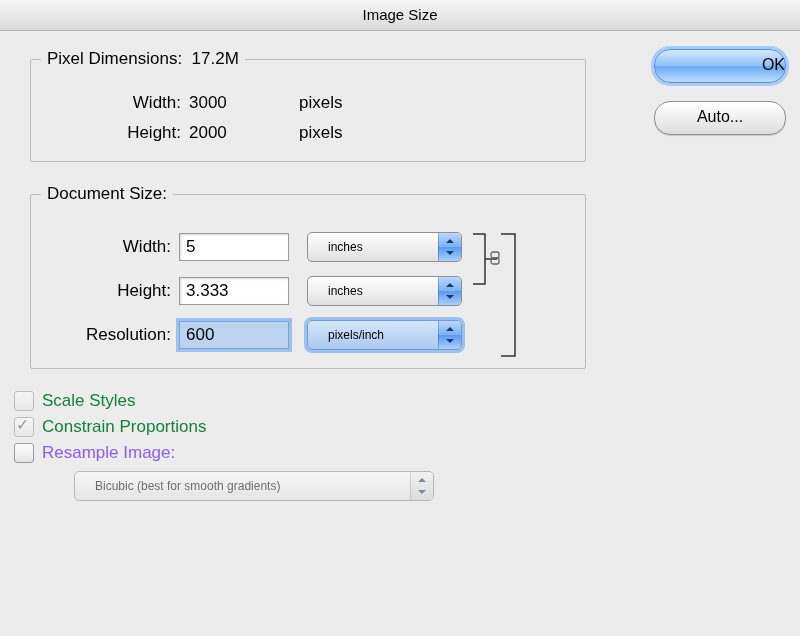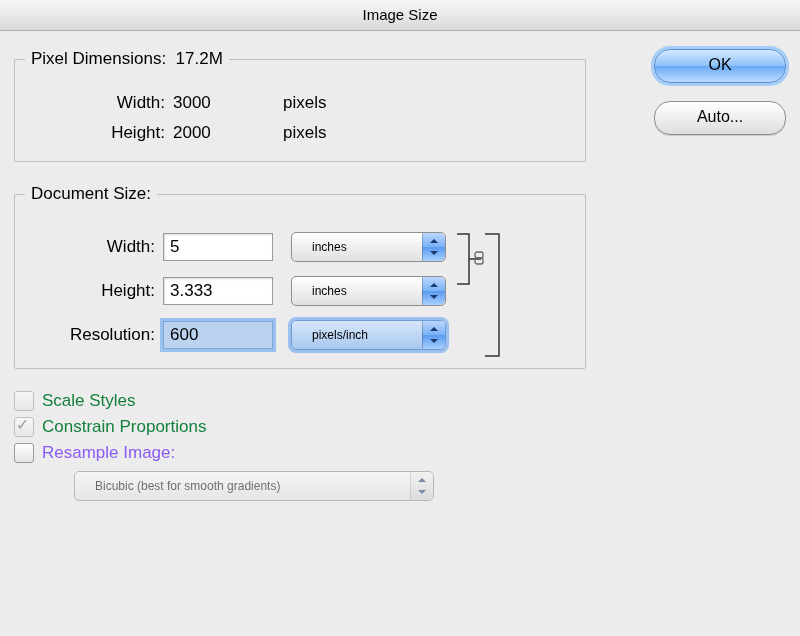--- a/index.html
+++ b/index.html
@@ -6,21 +6,21 @@
     font-family:"Lucida Grande","Helvetica Neue",Arial,sans-serif;
     font-size:16px;color:#000;
     background:#ececec;}
   .window{width:800px;height:636px;background:#ececec;position:relative;}
   .titlebar{height:30px;line-height:30px;text-align:center;
     background:linear-gradient(#f7f7f7,#d9d9d9);
     border-bottom:1px solid #b0b0b0;font-size:15px;}
   .content{display:flex;padding:18px 14px 0 14px;}
   .left-col{flex:1;}
   .right-col{width:180px;padding-left:20px;}
-  fieldset{border:1px solid #bfbfbf;border-radius:2px;margin:0 0 22px 0;padding:14px 10px 18px 10px;position:relative;}
+  fieldset{border:1px solid #bfbfbf;border-radius:2px;margin:0 0 22px 16px;padding:14px 10px 18px 10px;position:relative;}
   legend{padding:0 6px;font-size:17px;}
   .pd-row{display:flex;align-items:center;margin:10px 0 0 0;}
   .pd-label{width:140px;text-align:right;padding-right:8px;font-size:17px;}
   .pd-val{width:110px;text-align:left;font-size:17px;}
   .pd-unit{font-size:17px;text-align:right;}
   .ds-row{display:flex;align-items:center;margin:14px 0 0 0;}
   .ds-label{width:130px;text-align:right;padding-right:8px;font-size:17px;}
   .ds-input{width:110px;margin-right:18px;}
   .ds-input input{width:100%;height:28px;border:1px solid #9a9a9a;
     background:#fff;box-shadow:inset 1px 1px 2px rgba(0,0,0,.15);
@@ -50,21 +50,21 @@
   .chk{width:18px;height:18px;border:1px solid #9a9a9a;border-radius:3px;
     background:linear-gradient(#ffffff,#e4e4e4);margin-right:8px;position:relative;}
   .chk.disabled{opacity:.55;}
   .chk.checked::after{content:"✓";position:absolute;left:1px;top:-3px;font-size:16px;color:#595959;}
   .btn{display:block;width:130px;height:32px;margin:0 0 18px auto;
     border:1px solid #8f8f8f;border-radius:16px;
     background:linear-gradient(#ffffff,#dedede);
     font-size:16px;text-align:center;line-height:30px;
     box-shadow:0 1px 1px rgba(0,0,0,.15);}
   .btn.primary{background:linear-gradient(#d4e9ff,#8fc1f9 49%,#6baaf5 51%,#bcdcff);
-    border-color:#5a8fd6;box-shadow:0 0 0 3px #a6cdf7;}
+    border-color:#5a8fd6;box-shadow:0 0 0 3px #a6cdf7;text-align:right;}
   .resample-select-row{margin:8px 0 0 60px;}
 </style>
 </head>
 <body>
 
 <div class="window">
   <div class="titlebar">Image Size</div>
 
   <div class="content">
     <div class="left-col">

